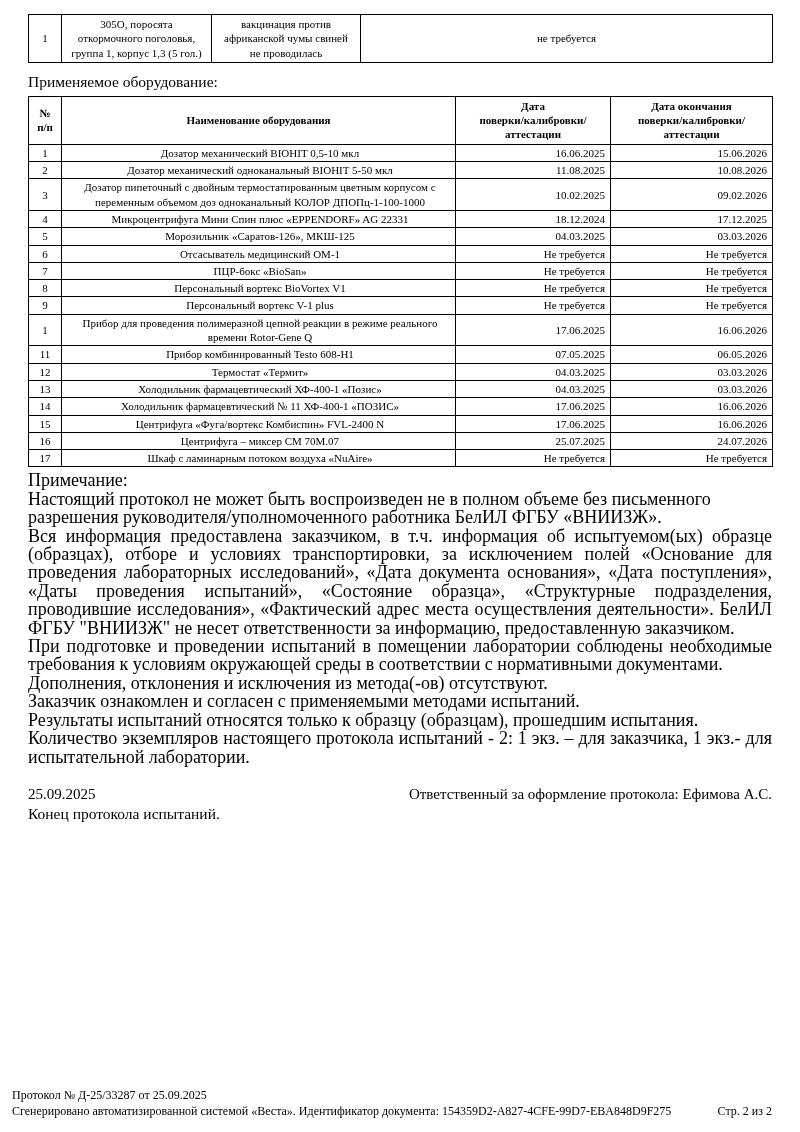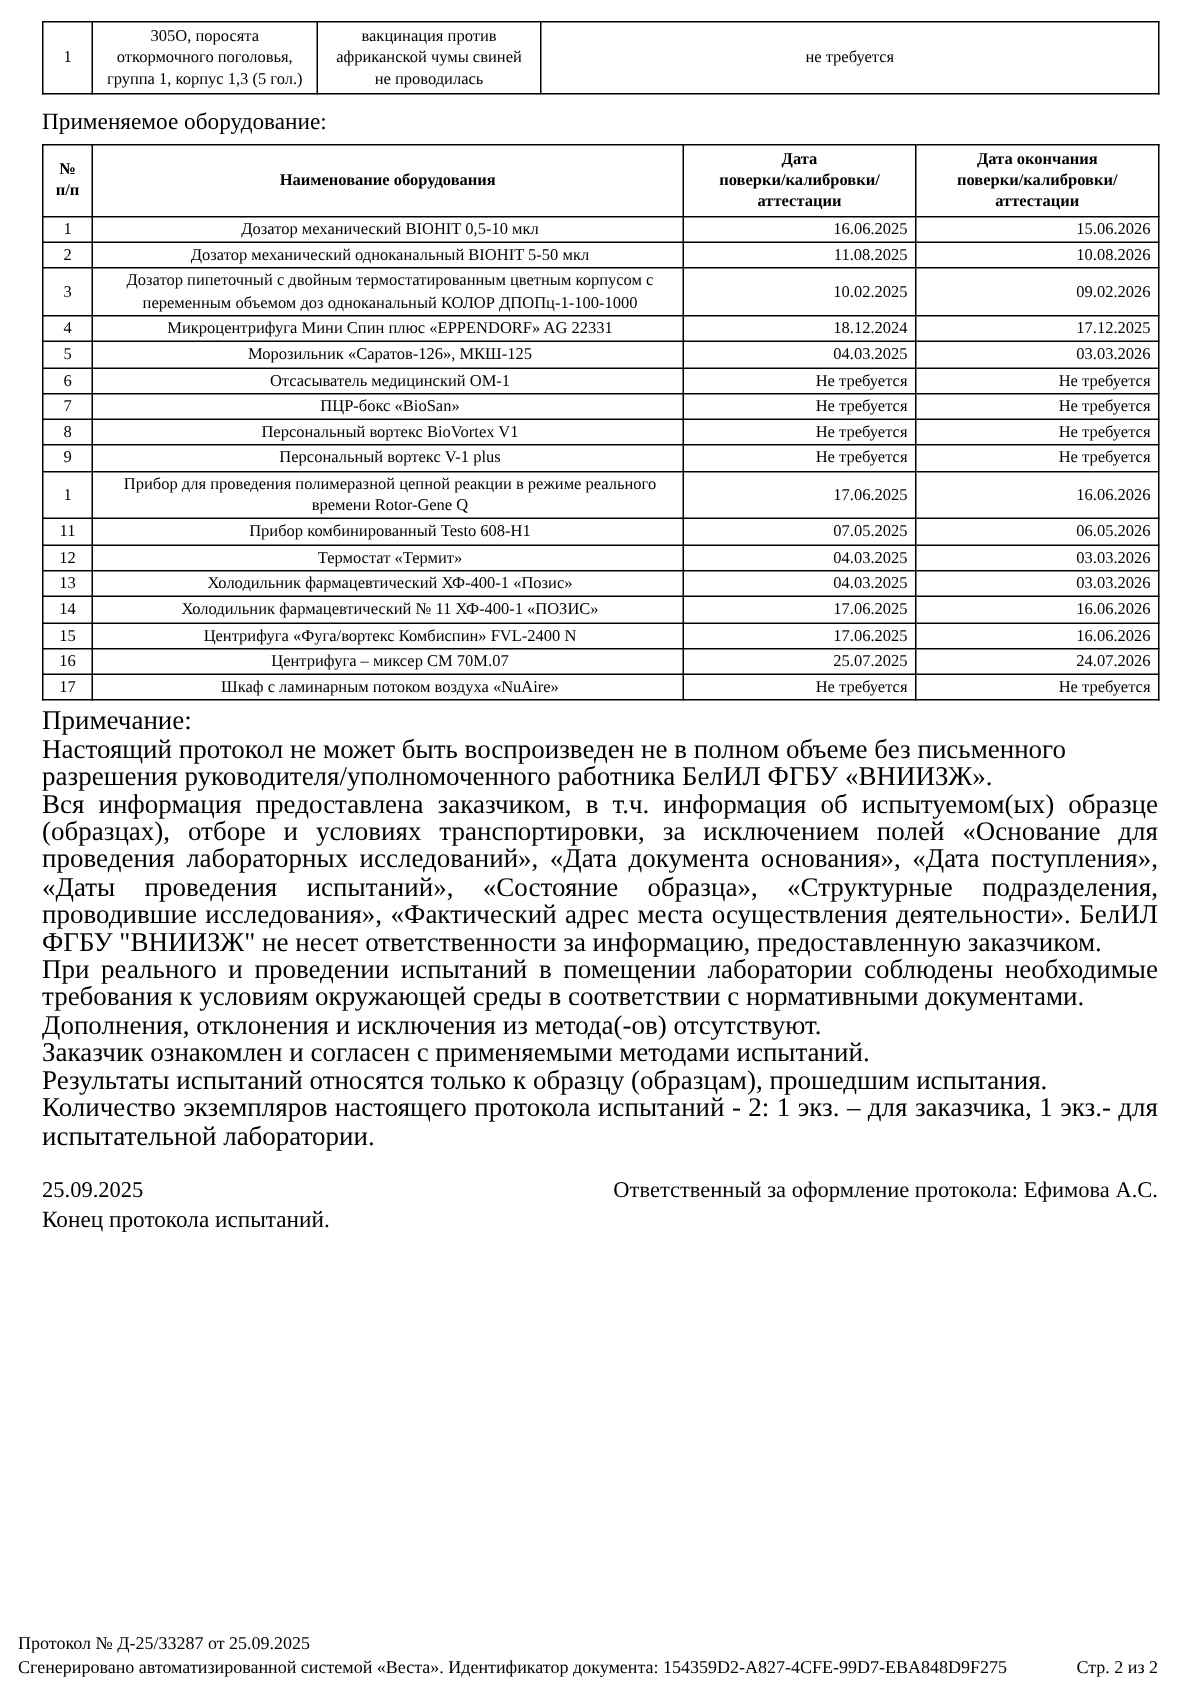--- a/index.html
+++ b/index.html
@@ -241,21 +241,21 @@
             <td class="t-date">Не требуется</td>
             <td class="t-date">Не требуется</td>
           </tr>
         </tbody>
     </table>
 
     <div class="notes">
       <p class="note-title">Примечание:</p>
       <p>Настоящий протокол не может быть воспроизведен не в полном объеме без письменного разрешения руководителя/уполномоченного работника БелИЛ ФГБУ «ВНИИЗЖ».</p>
       <p class="justify">Вся информация предоставлена заказчиком, в т.ч. информация об испытуемом(ых) образце (образцах), отборе и условиях транспортировки, за исключением полей «Основание для проведения лабораторных исследований», «Дата документа основания», «Дата поступления», «Даты проведения испытаний», «Состояние образца», «Структурные подразделения, проводившие исследования», «Фактический адрес места осуществления деятельности». БелИЛ ФГБУ "ВНИИЗЖ" не несет ответственности за информацию, предоставленную заказчиком.</p>
-      <p class="justify">При реального и проведении испытаний в помещении лаборатории соблюдены необходимые требования к условиям окружающей среды в соответствии с нормативными документами.</p>
+      <p class="justify">При подготовке и проведении испытаний в помещении лаборатории соблюдены необходимые требования к условиям окружающей среды в соответствии с нормативными документами.</p>
       <p>Дополнения, отклонения и исключения из метода(-ов) отсутствуют.</p>
       <p>Заказчик ознакомлен и согласен с применяемыми методами испытаний.</p>
       <p>Результаты испытаний относятся только к образцу (образцам), прошедшим испытания.</p>
       <p class="justify">Количество экземпляров настоящего протокола испытаний - 2: 1 экз. – для заказчика, 1 экз.- для испытательной лаборатории.</p>
     </div>
 
     <div class="sig-row">
       <span>25.09.2025</span>
       <span>Ответственный за оформление протокола: Ефимова А.С.</span>
     </div>

